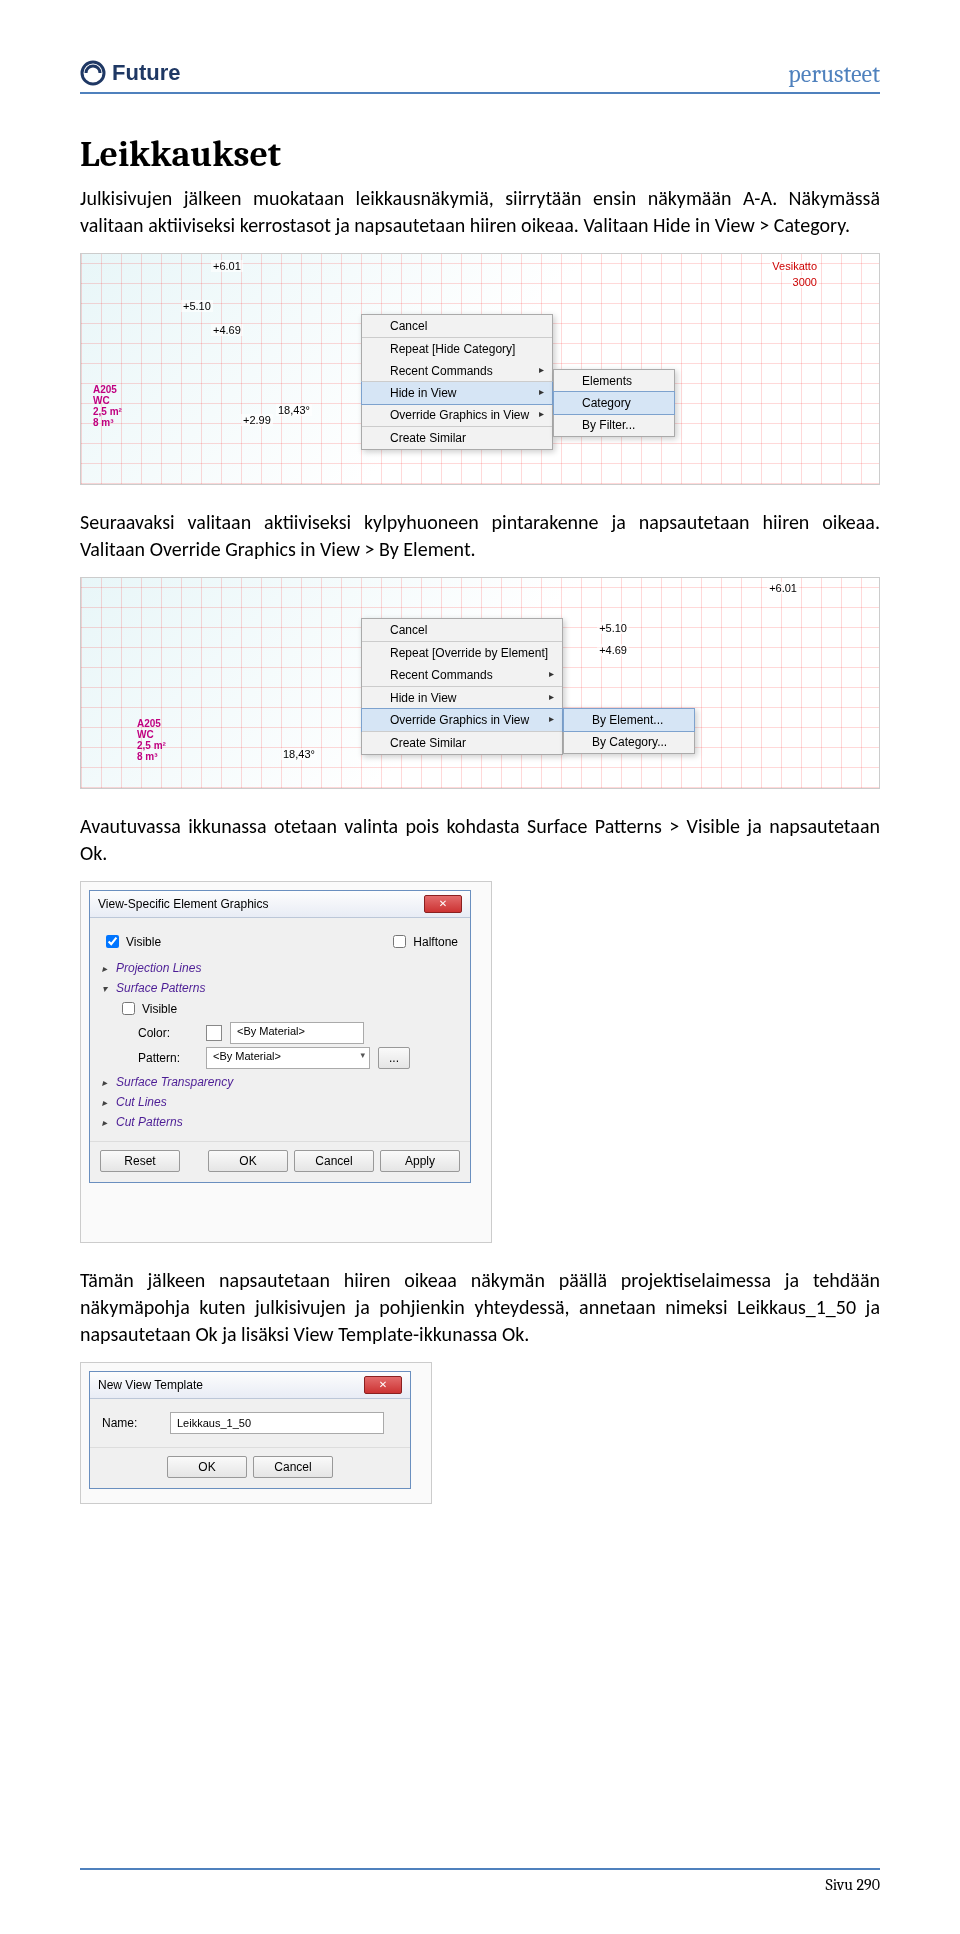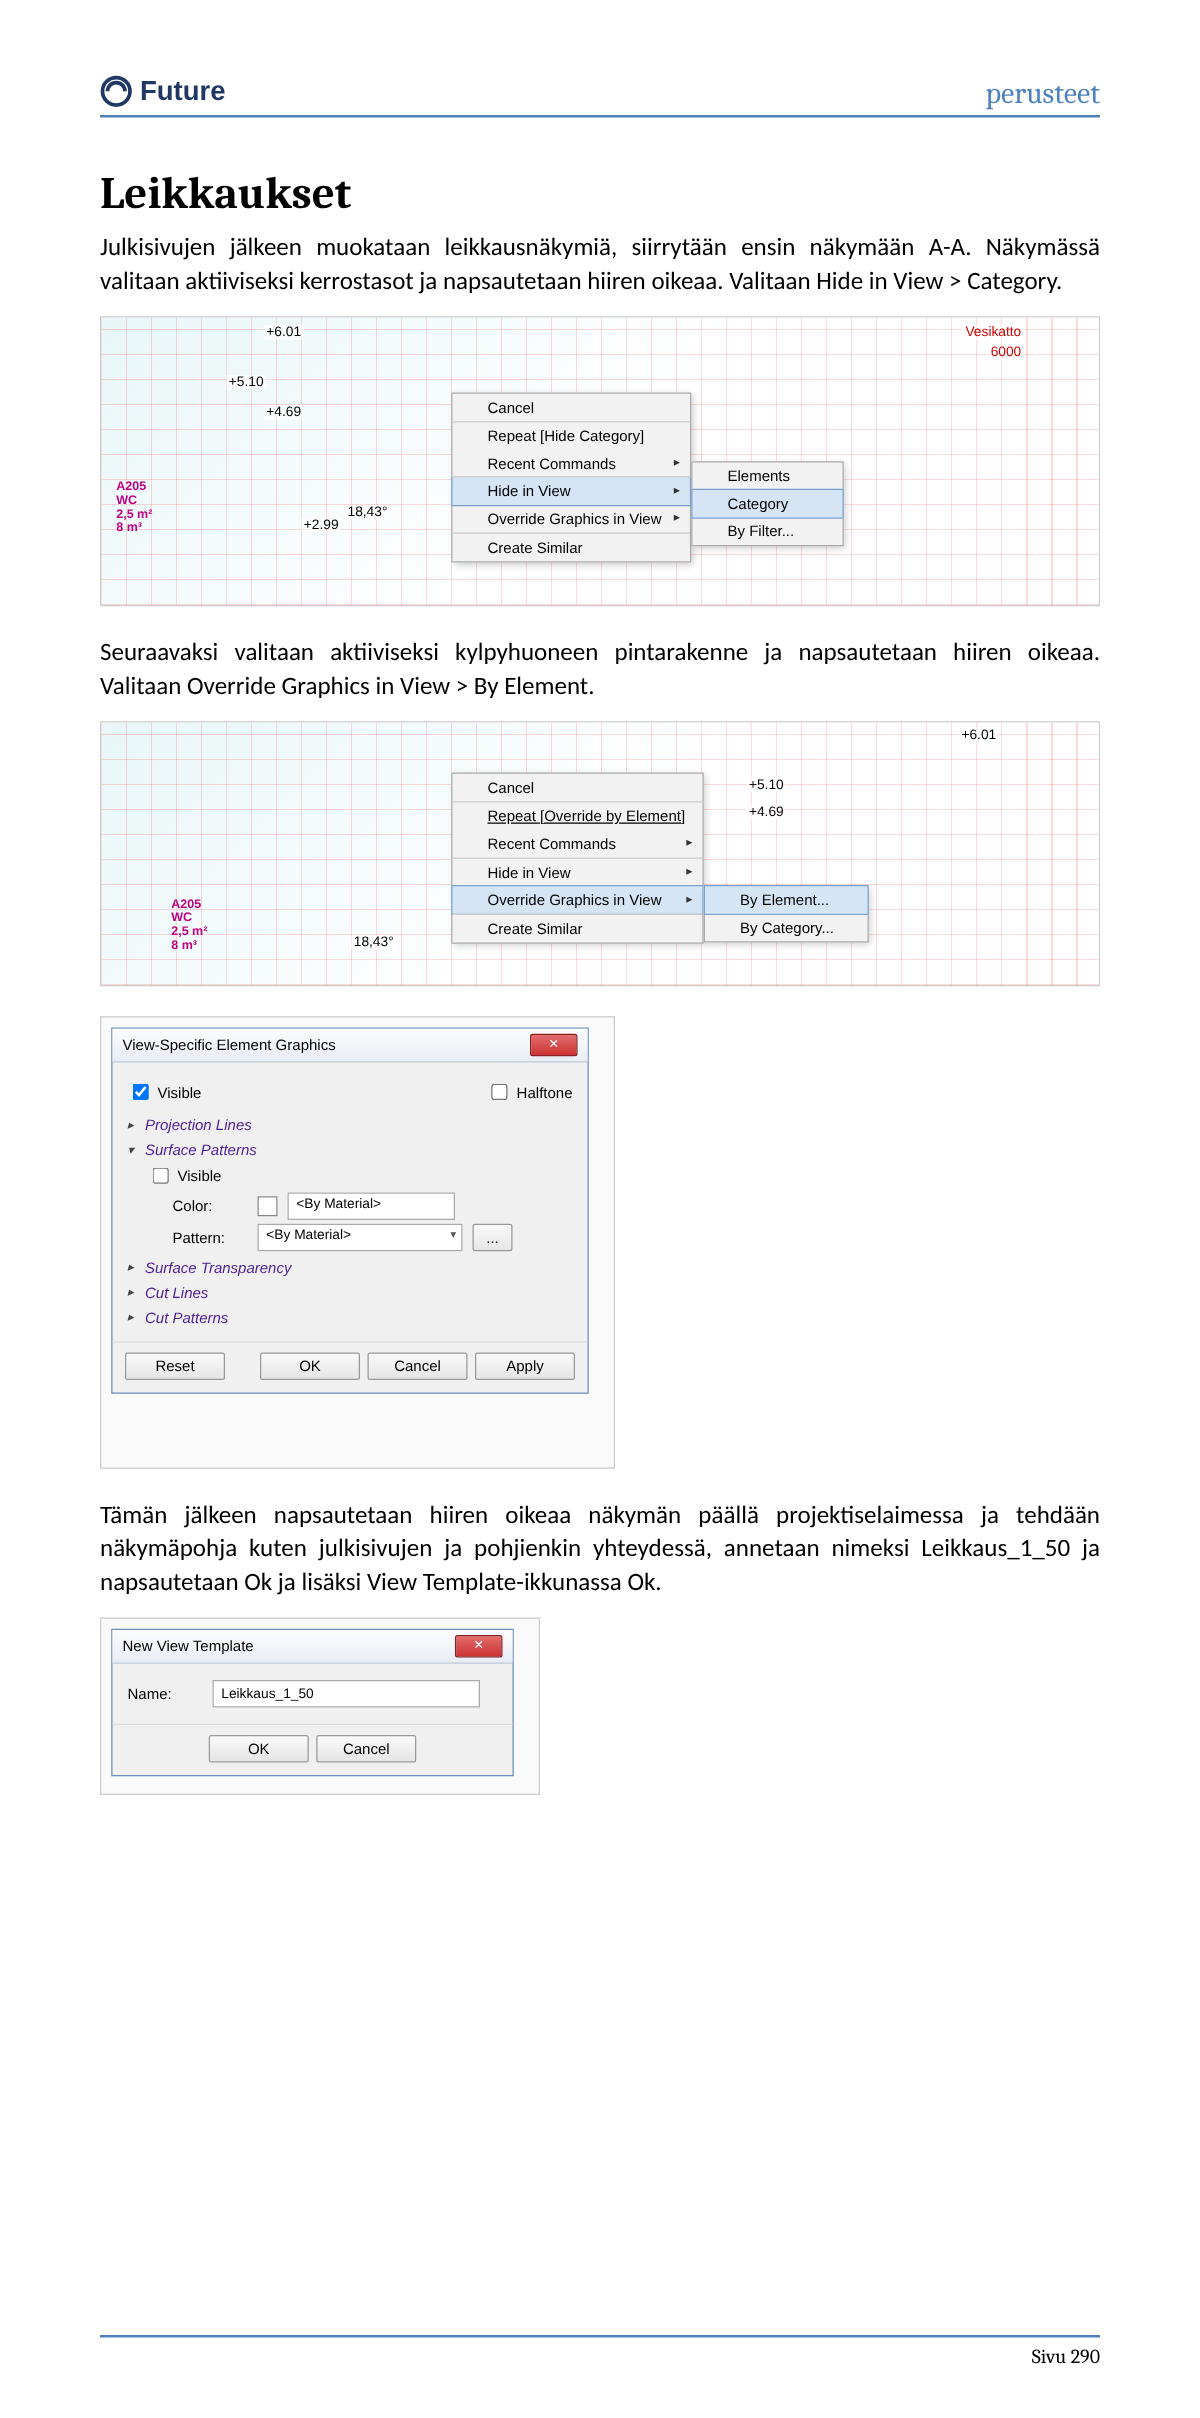--- a/index.html
+++ b/index.html
@@ -237,21 +237,21 @@
   <p class="body">Julkisivujen jälkeen muokataan leikkausnäkymiä, siirrytään ensin näkymään A-A. Näkymässä valitaan aktiiviseksi kerrostasot ja napsautetaan hiiren oikeaa. Valitaan Hide in View &gt; Category.</p>
 
   <div class="img-placeholder" style="height:230px;">
     <div class="revit-bg"></div>
     <span class="level-label" style="top:6px; left:130px;">+6.01</span>
     <span class="level-label" style="top:46px; left:100px;">+5.10</span>
     <span class="level-label" style="top:70px; left:130px;">+4.69</span>
     <span class="level-label" style="top:160px; left:160px;">+2.99</span>
     <span class="level-label" style="top:150px; left:195px;">18,43°</span>
     <span class="level-label" style="top:6px; right:60px; color:#c00;">Vesikatto</span>
-    <span class="level-label" style="top:22px; right:60px; color:#c00;">6000</span>
+    <span class="level-label" style="top:22px; right:60px; color:#c00;">3000</span>
     <div class="room-tag" style="top:130px; left:12px;">
       <div>A205</div>
       <div>WC</div>
       <div>2,5 m²</div>
       <div>8 m³</div>
     </div>
 
     <div class="revit-menu" style="top:60px; left:280px; width:190px;">
       <div class="mitem">Cancel</div>
       <div class="mitem" style="border-top:1px solid #ccc;">Repeat [Hide Category]</div>
@@ -277,32 +277,33 @@
     <span class="level-label" style="top:170px; left:200px;">18,43°</span>
     <div class="room-tag" style="top:140px; left:56px;">
       <div>A205</div>
       <div>WC</div>
       <div>2,5 m²</div>
       <div>8 m³</div>
     </div>
 
     <div class="revit-menu" style="top:40px; left:280px; width:200px;">
       <div class="mitem">Cancel</div>
-      <div class="mitem" style="border-top:1px solid #ccc;text-decoration:underline;">Repeat [Override by Element]</div>
+      <div class="mitem" style="border-top:1px solid #ccc;">Repeat [Override by Element]</div>
       <div class="mitem arrow">Recent Commands</div>
       <div class="mitem arrow" style="border-top:1px solid #ccc;">Hide in View</div>
       <div class="mitem hi arrow">Override Graphics in View</div>
       <div class="mitem" style="border-top:1px solid #ccc;">Create Similar</div>
     </div>
     <div class="revit-menu" style="top:130px; left:482px; width:130px;">
       <div class="mitem hi">By Element...</div>
       <div class="mitem">By Category...</div>
     </div>
   </div>
 
+  <p class="body">Avautuvassa ikkunassa otetaan valinta pois kohdasta Surface Patterns &gt; Visible ja napsautetaan Ok.</p>
 
   <div class="img-placeholder" style="height:360px; width:410px;">
     <div class="win-dialog">
       <div class="win-titlebar">
         <span>View-Specific Element Graphics</span>
         <span class="win-close">✕</span>
       </div>
       <div class="win-body">
         <div style="display:flex; justify-content:space-between;">
           <label class="chk">

